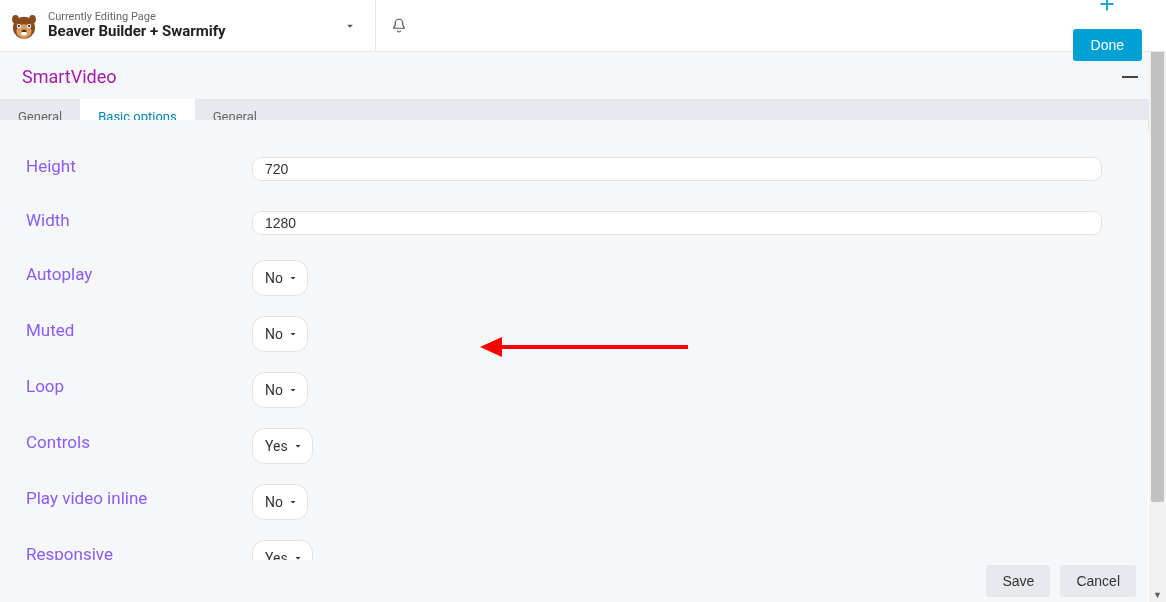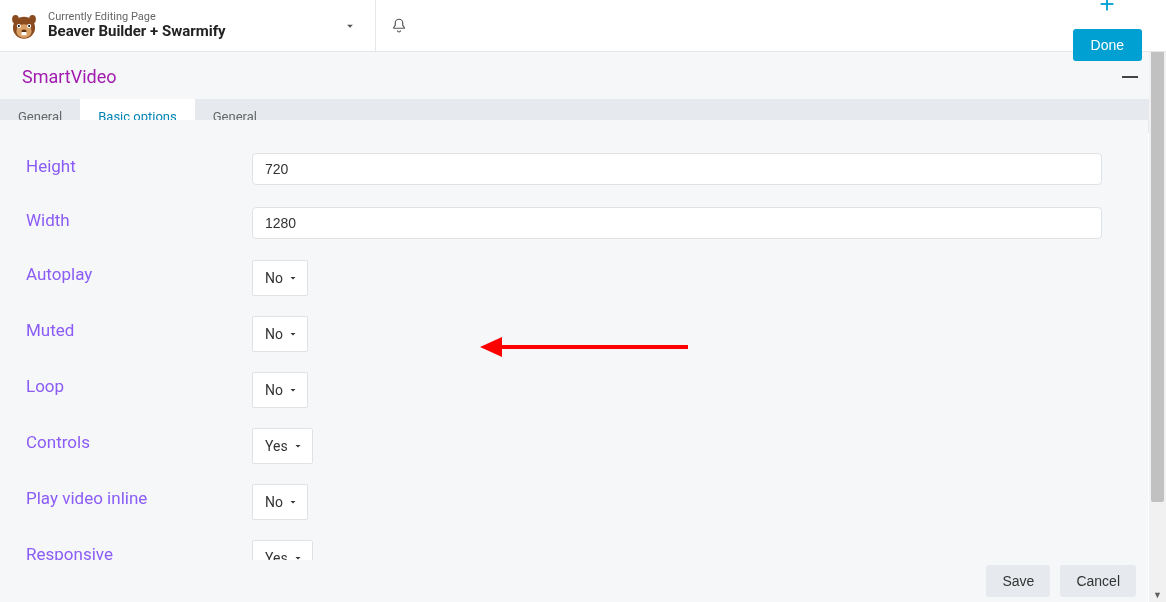--- a/index.html
+++ b/index.html
@@ -138,32 +138,32 @@
       width: 252px;
       padding-left: 26px;
       color: #8b5cf6;
       font-size: 17px;
       align-self: flex-start;
       padding-top: 4px;
     }
     .row .field { flex: 1; padding-right: 46px; }
     .text-input {
       width: 100%;
-      height: 32px;
+      height: 24px;
       border: 1px solid #e0e3e6;
-      border-radius: 4px;
+      border-radius: 9px;
       padding: 4px 12px;
       font-size: 14px;
       color: #333;
       background: #fff;
     }
     .select-wrap {
       display:inline-flex; align-items:center;
       border: 1px solid #e0e3e6;
-      border-radius: 2px;
+      border-radius: 12px;
       background:#fff;
       height: 36px;
       padding: 0 8px 0 12px;
       min-width: 56px;
       cursor: pointer;
     }
     .select-wrap span { font-size: 14px; color:#333; margin-right: 4px; }
     .select-wrap svg { width:12px; height:12px; color:#333; }
 
     

